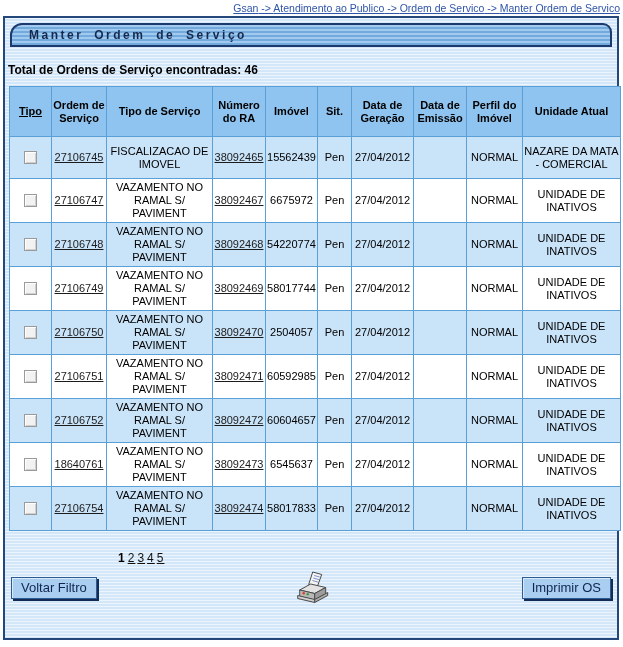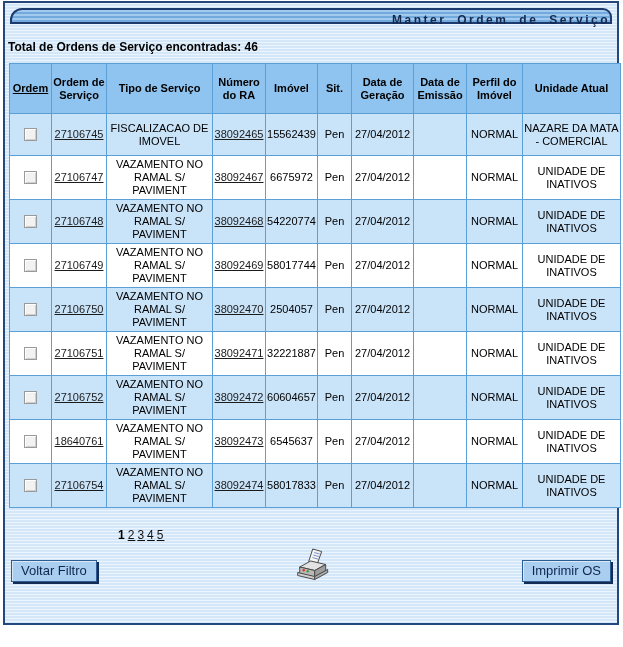--- a/index.html
+++ b/index.html
@@ -17,27 +17,27 @@
     color:#2f55a8; text-decoration:underline; cursor:pointer;
   }
   
   .container {
     margin:1px 4px 0 3px; height:624px;
     border:2px solid #24477c;
     background:repeating-linear-gradient(to bottom, #ecf5fd 0px 1px, #d4e7f8 1px 3px);
     position:relative;
   }
   .titlebar {
-    margin:5px 5px 0 5px; height:16px;
+    margin:5px 5px 0 5px; height:24px;
     border:2px solid #1c3a6e;
     border-radius:12px 9px 0 0;
     background:repeating-linear-gradient(to bottom, #a2caee 0px 2px, #73aadd 2px 4px);
     line-height:21px; padding-left:17px;
     font-size:12px; font-weight:bold; color:#15294f;
-    letter-spacing:2.5px; word-spacing:5px;text-align:right;
+    letter-spacing:2.5px; word-spacing:5px;
   }
   .total-line {
     margin:16px 0 8px 3px; font-size:12px; font-weight:bold; color:#000;
   }
   
   table.os {
     margin:9px 0 0 4px; width:611px;
     border-collapse:collapse; table-layout:fixed;
     font-size:11px; color:#000; text-align:center;
   }
@@ -61,39 +61,42 @@
   
   .pagination {
     margin-top:20px; padding-left:113px; font-size:12px; color:#000;
     letter-spacing:1px;
   }
   .pagination .current { font-weight:bold; }
   .pagination a { color:#111; text-decoration:underline; cursor:pointer; margin-left:2px; }
   
   .footerbar {
     margin:6px 6px 0 6px; display:flex; justify-content:space-between;
-    align-items:flex-end; position:relative; height:34px;
+    align-items:center; position:relative; height:34px;
   }
   .btn {
     font-family:"Liberation Sans", sans-serif;
     font-size:13px; color:#10264e; background:#a9cef0;
     border:1px solid #2d5c94; padding:2px 9px 3px 9px;
     box-shadow:2px 2px 0 #142c54, inset 1px 1px 0 rgba(255,255,255,.55);
     cursor:pointer;
   }
   .printer {
     position:absolute; left:50%; top:0; transform:translateX(-45%);
     cursor:pointer; line-height:0;
   }
 </style>
 </head>
 <body>
 
 <div id="screen">
 
+  <div class="breadcrumb">
+    <a>Gsan</a><span class="sep"> -&gt; </span><a>Atendimento ao Publico</a><span class="sep"> -&gt; </span><a>Ordem de Servico</a><span class="sep"> -&gt; </span><a>Manter Ordem de Servico</a>
+  </div>
 
   <div class="container">
 
     <div class="titlebar">Manter Ordem de Serviço</div>
 
     <div class="total-line">Total de Ordens de Serviço encontradas: 46</div>
 
     <table class="os">
       <colgroup>
         <col style="width:42px">
@@ -102,21 +105,21 @@
         <col style="width:53px">
           <col style="width:52px">
           <col style="width:34px">
         <col style="width:62px">
           <col style="width:53px">
           <col style="width:56px">
         <col style="width:98px">
       </colgroup>
       <thead>
         <tr>
-          <th><a class="all-link">Ordem</a></th>
+          <th><a class="all-link">Tipo</a></th>
           <th>Ordem de Serviço</th>
           <th>Tipo de Serviço</th>
           <th>Número do RA</th>
           <th>Imóvel</th>
           <th>Sit.</th>
           <th>Data de Geração</th>
           <th>Data de Emissão</th>
           <th>Perfil do Imóvel</th>
           <th>Unidade Atual</th>
         </tr>
@@ -180,21 +183,21 @@
           <td>27/04/2012</td>
           <td></td>
           <td>NORMAL</td>
           <td>UNIDADE DE INATIVOS</td>
         </tr>
         <tr>
           <td><input type="checkbox" class="rowcheck" style=""></td>
           <td><a class="dlink">27106751</a></td>
           <td>VAZAMENTO NO RAMAL S/ PAVIMENT</td>
           <td><a class="dlink">38092471</a></td>
-          <td>32221887</td>
+          <td>60592985</td>
           <td>Pen</td>
           <td>27/04/2012</td>
           <td></td>
           <td>NORMAL</td>
           <td>UNIDADE DE INATIVOS</td>
         </tr>
         <tr class="alt">
           <td><input type="checkbox" class="rowcheck" style=""></td>
           <td><a class="dlink">27106752</a></td>
           <td>VAZAMENTO NO RAMAL S/ PAVIMENT</td>

